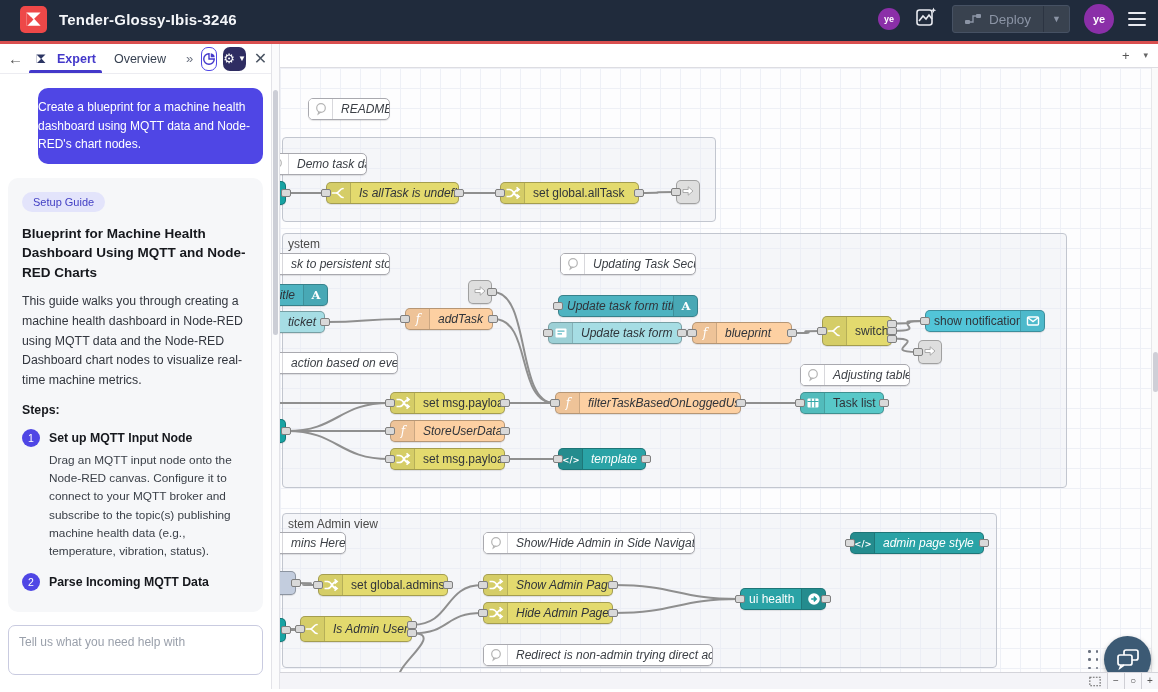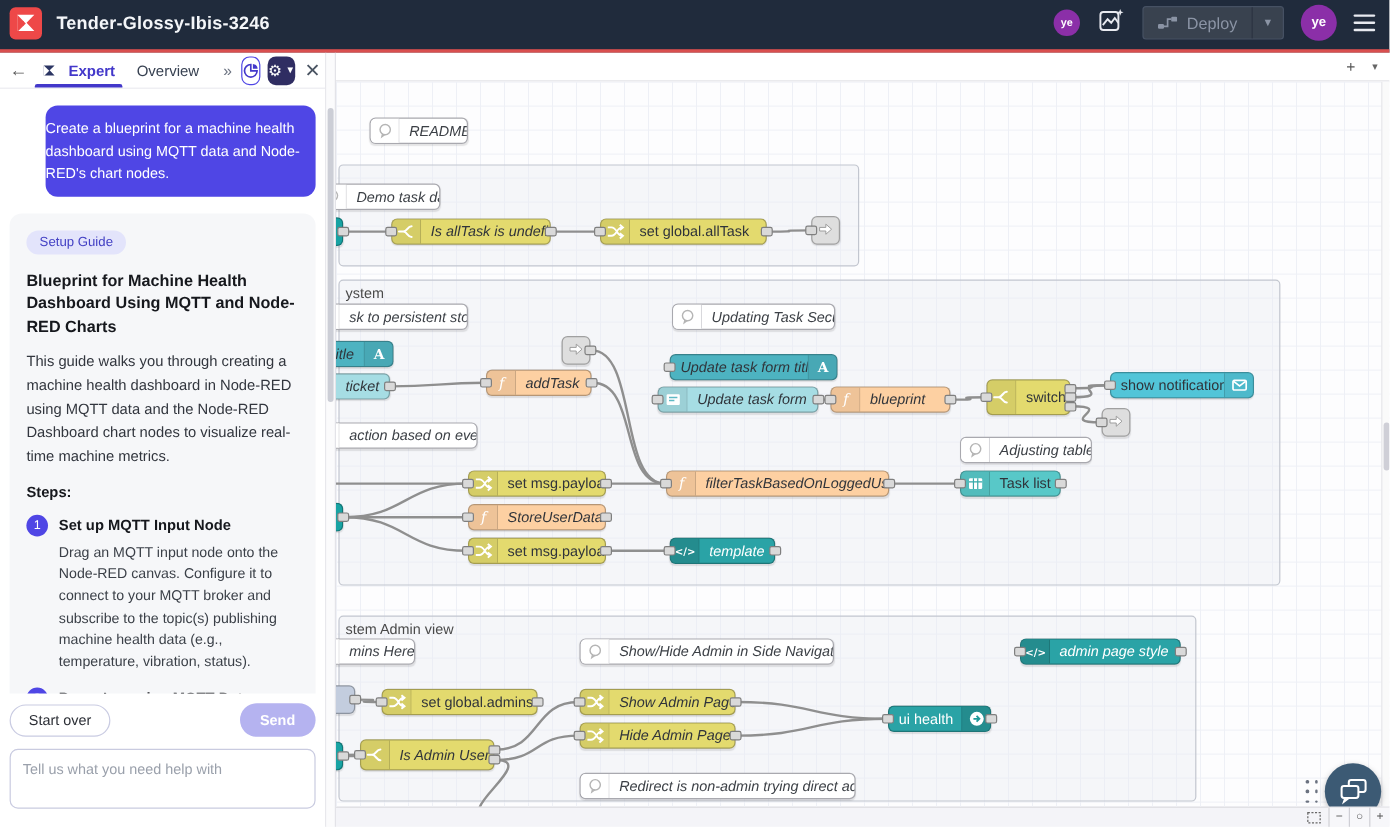--- a/index.html
+++ b/index.html
@@ -1,19 +1,19 @@
 <!DOCTYPE html>
 <html><head>
 <meta charset="utf-8">
 <style>
   * { margin:0; padding:0; box-sizing:border-box; }
   html,body { width:1158px; height:692px; overflow:hidden; font-family:"Liberation Sans",sans-serif; background:#fff; }
 
   
-  .header { height:44px; background:#202b3c; border-bottom:3px solid #d94f4f; display:flex; align-items:center; padding:0 12px 3px 8px; }
+  .header { height:44px; background:#202b3c; border-bottom:3px solid #d94f4f; display:flex; align-items:center; padding:0 12px 3px 20px; }
   .logo { width:27px; height:27px; background:#ee4848; border-radius:5px; display:flex; align-items:center; justify-content:center; margin-right:12px; }
   .app-title { color:#f4f6f9; font-size:15px; font-weight:bold; letter-spacing:.2px; flex:1; }
   .hdr-right { display:flex; align-items:center; gap:14px; }
   .avatar { border-radius:50%; background:#8b2fa8; color:#fff; display:flex; align-items:center; justify-content:center; font-weight:bold; }
   .avatar.sm { width:22px; height:22px; font-size:9px; }
   .avatar.lg { width:30px; height:30px; font-size:11px; }
   .deploy-btn { background:#39424f; border:1px solid #465163; border-radius:3px; height:28px; display:flex; align-items:center; color:#8b94a5; font-size:13.5px; }
   .deploy-main { display:flex; align-items:center; gap:8px; padding:0 12px; }
   .deploy-caret { border-left:1px solid #2c3442; padding:0 8px; font-size:9px; height:100%; display:flex; align-items:center; }
   .burger span { display:block; width:18px; height:2.5px; background:#e8eaf0; margin:3.5px 0; border-radius:1px; }
@@ -186,24 +186,20 @@
                 <div class="step-head">
                   <div class="step-num">2</div>
                   <div class="step-title">Parse Incoming MQTT Data</div>
                 </div>
               </div>
             </div>
         </div>
       </div>
 
       <div class="sb-footer">
-        <div class="sb-footer-row">
-          <button class="startover-btn">Start over</button>
-          <button class="send-btn">Send</button>
-        </div>
         <textarea class="sb-input" placeholder="Tell us what you need help with" style=""></textarea>
       </div>
     </div>
     <div class="gutter">
         <div class="gutter-thumb"></div>
       </div>
   </div>
 
   <div class="main">
     <div class="tabstrip">

